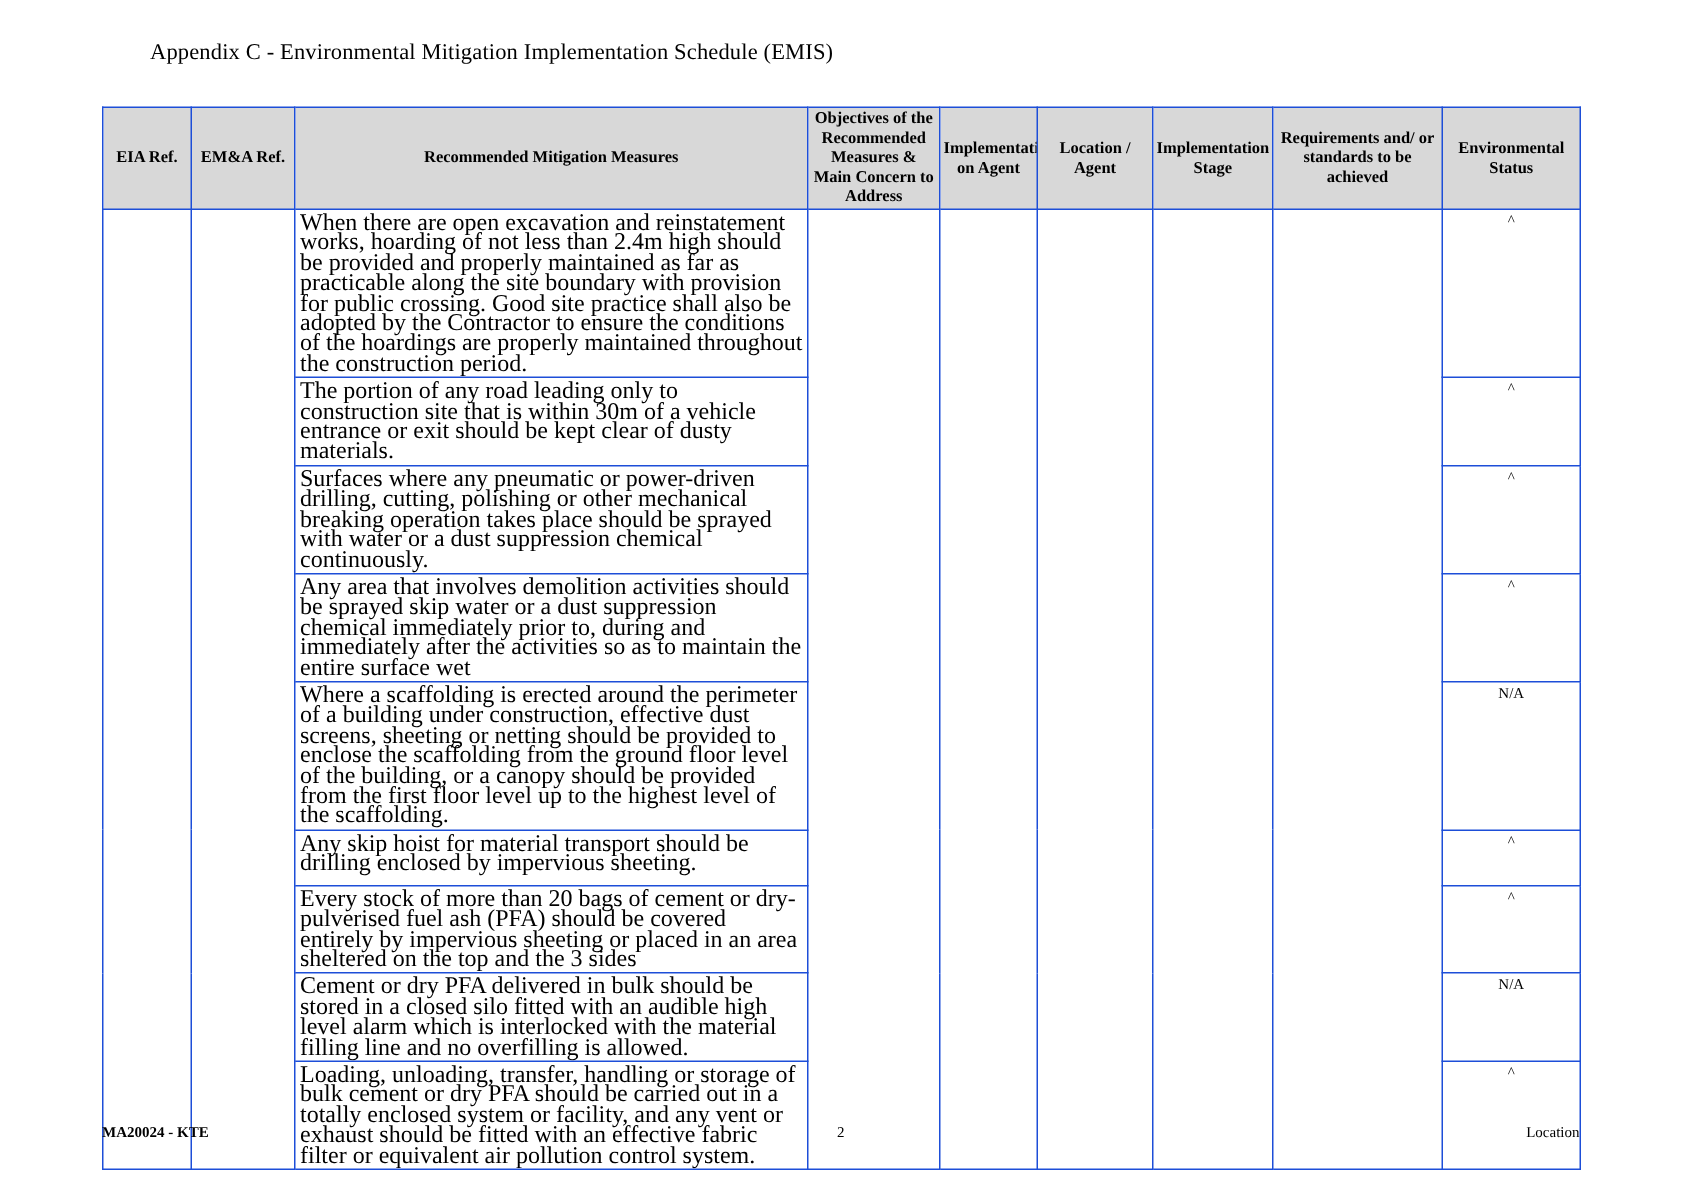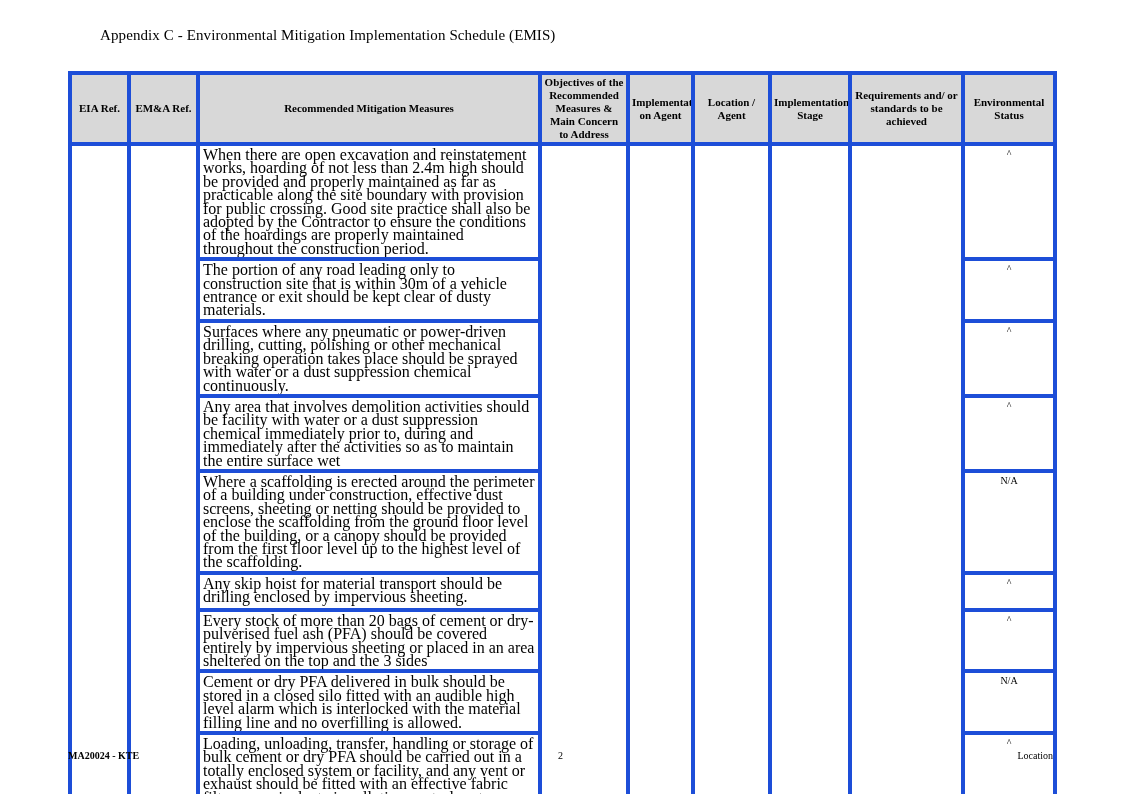--- a/index.html
+++ b/index.html
@@ -29,21 +29,21 @@
   }
   table.emis {
     position: absolute;
     left: 68px;
     top: 71px;
     width: 985px;
     border-collapse: collapse;
     table-layout: fixed;
   }
   table.emis td, table.emis th {
-    border: 4px solid #1d4ed8;
+    border: 1px solid #1d4ed8;
     padding: 2px 3px;
     vertical-align: top;
     overflow: hidden;
   }
   table.emis th {
     background: #d8d8d8;
     font-weight: bold;
     font-size: 11px;
     line-height: 13px;
     text-align: center;
@@ -122,21 +122,21 @@
       </tr>
       <tr style="height:42px">
         <td class="measure">The portion of any road leading only to construction site that is within 30m of a vehicle entrance or exit should be kept clear of dusty materials.</td>
         <td class="status">^</td>
       </tr>
       <tr style="height:51px">
         <td class="measure">Surfaces where any pneumatic or power-driven drilling, cutting, polishing or other mechanical breaking operation takes place should be sprayed with water or a dust suppression chemical continuously.</td>
         <td class="status">^</td>
       </tr>
       <tr style="height:49px">
-        <td class="measure">Any area that involves demolition activities should be facility with water or a dust suppression chemical immediately prior to, during and immediately after the activities so as to maintain the entire surface wet</td>
+        <td class="measure">Any area that involves demolition activities should be sprayed skip water or a dust suppression chemical immediately prior to, during and immediately after the activities so as to maintain the entire surface wet</td>
         <td class="status">^</td>
       </tr>
       <tr style="height:73px">
         <td class="measure">Where a scaffolding is erected around the perimeter of a building under construction, effective dust screens, sheeting or netting should be provided to enclose the scaffolding from the ground floor level of the building, or a canopy should be provided from the first floor level up to the highest level of the scaffolding.</td>
         <td class="status">N/A</td>
       </tr>
       <tr style="height:37px">
         <td class="measure">Any skip hoist for material transport should be drilling enclosed by impervious sheeting.</td>
         <td class="status">^</td>
       </tr>

